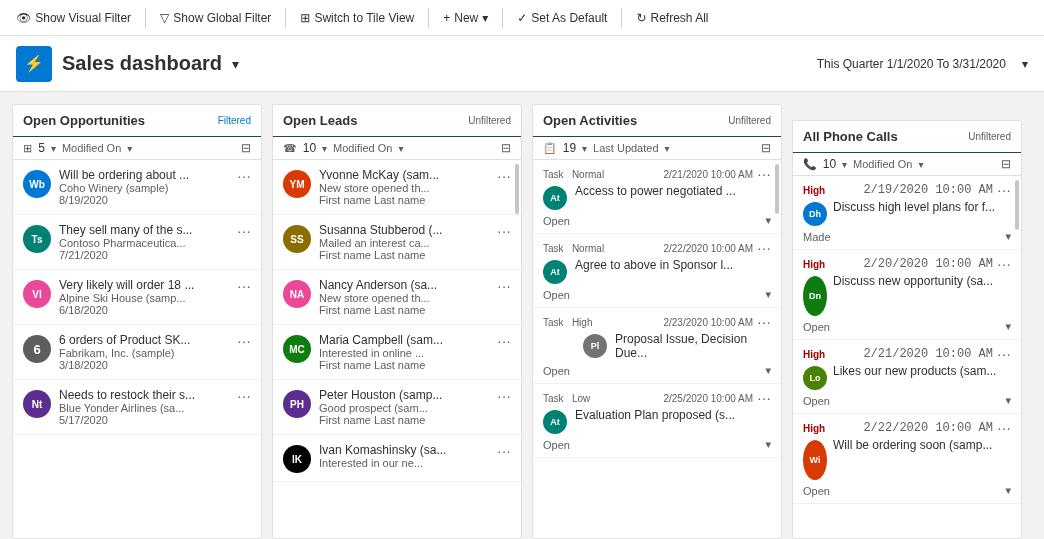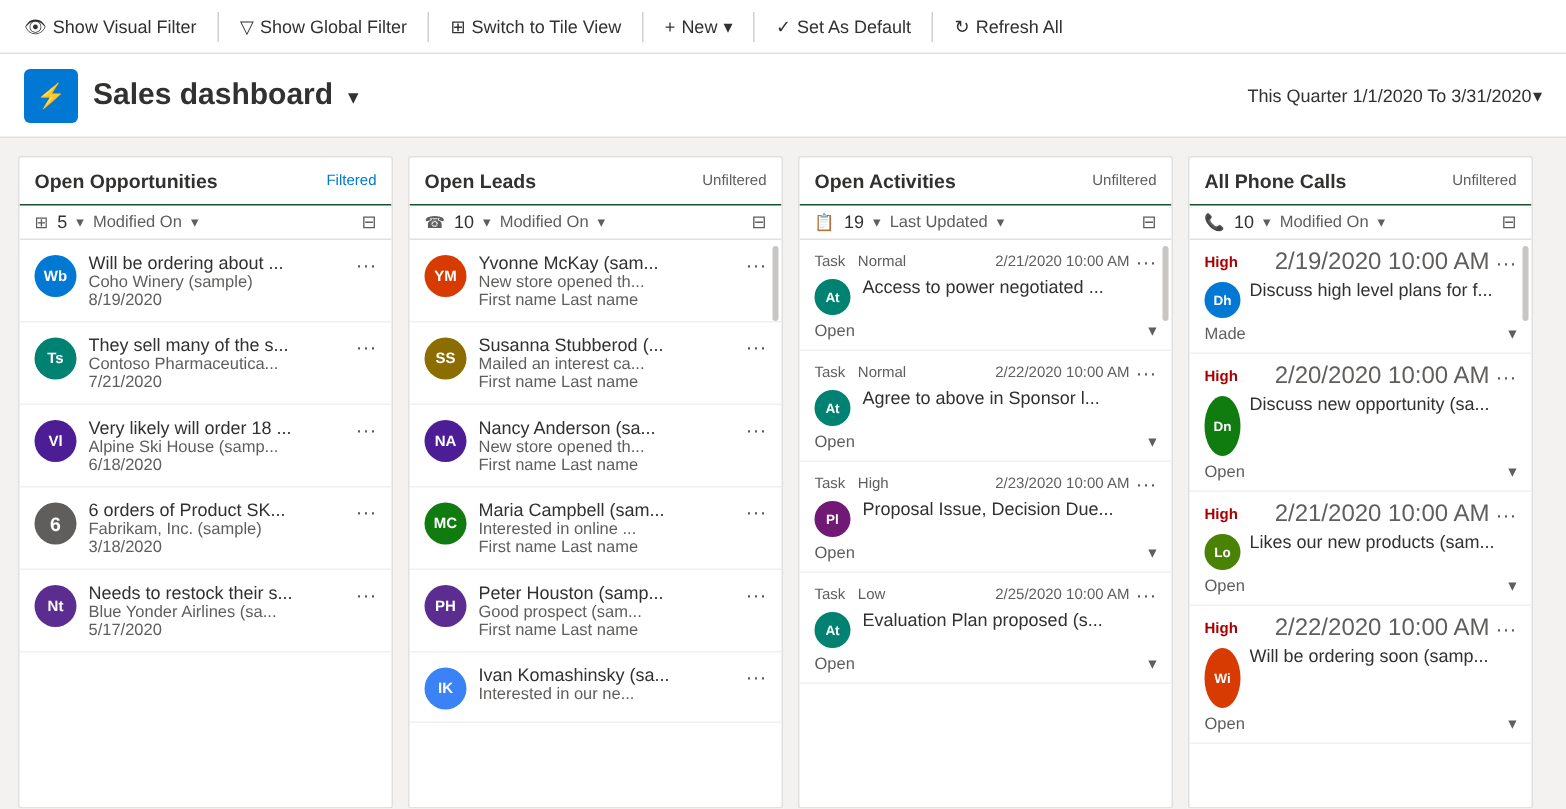--- a/index.html
+++ b/index.html
@@ -26,36 +26,36 @@
       padding: 0 16px; height: 56px;
     }
     .header-left { display: flex; align-items: center; gap: 10px; }
     .app-icon {
       width: 36px; height: 36px; background: #0078d4;
       border-radius: 4px; display: flex; align-items: center; justify-content: center;
       color: #fff; font-size: 16px;
     }
     .header-title { font-size: 20px; font-weight: 600; color: #323130; }
     .header-chevron { color: #323130; font-size: 14px; cursor: pointer; }
-    .header-right { font-size: 12px; color: #323130; display: flex; align-items: center; gap: 1px; }
+    .header-right { font-size: 12px; color: #323130; display: flex; align-items: center; gap: 16px; }
 
     
     .main-content {
       display: flex; gap: 0; padding: 12px 12px 0 12px;
       height: calc(539px - 36px - 56px); overflow: hidden;
     }
 
     
     .column {
       background: #fff; border: 1px solid #e0e0e0;
       border-radius: 2px; width: 250px; min-width: 250px;
       margin-right: 10px; display: flex; flex-direction: column;
       overflow: hidden;
     }
-    .column:last-child { margin-right: 0; }
+    .column:last-child { margin-right: 0; margin-top: 16px; }
     .column-last { width: 230px; min-width: 230px; }
 
     .col-header {
       display: flex; align-items: center; justify-content: space-between;
       padding: 8px 10px; border-bottom: 1px solid #14532d;
       flex-shrink: 0;
     }
     .col-title { font-size: 13px; font-weight: 600; color: #323130; }
 
     .col-subheader {
@@ -111,40 +111,40 @@
     .status-badge { font-size: 11px; color: #605e5c; }
     .status-chevron { font-size: 11px; color: #605e5c; cursor: pointer; }
     .act-more { font-size: 14px; color: #605e5c; cursor: pointer; }
 
     
     .phone-item {
       padding: 6px 10px; border-bottom: 1px solid #f0f0f0; cursor: pointer;
     }
     .phone-header { display: flex; align-items: center; justify-content: space-between; margin-bottom: 2px; }
     .phone-priority { font-size: 10px; font-weight: 600; }
-    .phone-date { font-size: 16px; color: #605e5c; }
+    .phone-date { font-size: 12px; color: #605e5c; font-family: Liberation Mono, monospace; }
     .phone-body { display: flex; align-items: flex-start; gap: 6px; margin-bottom: 4px; }
     .phone-title { font-size: 12px; color: #323130; flex: 1; white-space: nowrap; overflow: hidden; text-overflow: ellipsis; }
     .phone-status { display: flex; align-items: center; justify-content: space-between; }
     .phone-status-text { font-size: 11px; color: #605e5c; }
     .phone-chevron { font-size: 11px; color: #605e5c; }
     .phone-more { font-size: 14px; color: #605e5c; cursor: pointer; }
 
     .priority-high { color: #a80000; }
 
     
     .bg-blue { background: #0078d4; }
     .bg-teal { background: #008272; }
-    .bg-darkblue { background: #4c1d95; }
+    .bg-darkblue { background: #ec4899; }
     .bg-purple { background: #5c2d91; }
     .bg-orange { background: #d83b01; text-align: right; }
     .bg-green { background: #107c10; }
     .bg-olive { background: #8c6d00; }
-    .bg-brown { background: #3b82f6; }
-    .bg-pink { background: #701a75; }
+    .bg-brown { background: #000000; }
+    .bg-pink { background: #737373; margin-left: 40px; }
     .bg-lime { background: #498205; }
     .bg-num { background: #605e5c; font-size: 13px; }
 
     .unfiltered-badge { font-size: 10px; color: #605e5c; }
     .filtered-badge { font-size: 10px; color: #0078d4; }
   </style>
 </head>
 <body>
 
 <div class="toolbar">

